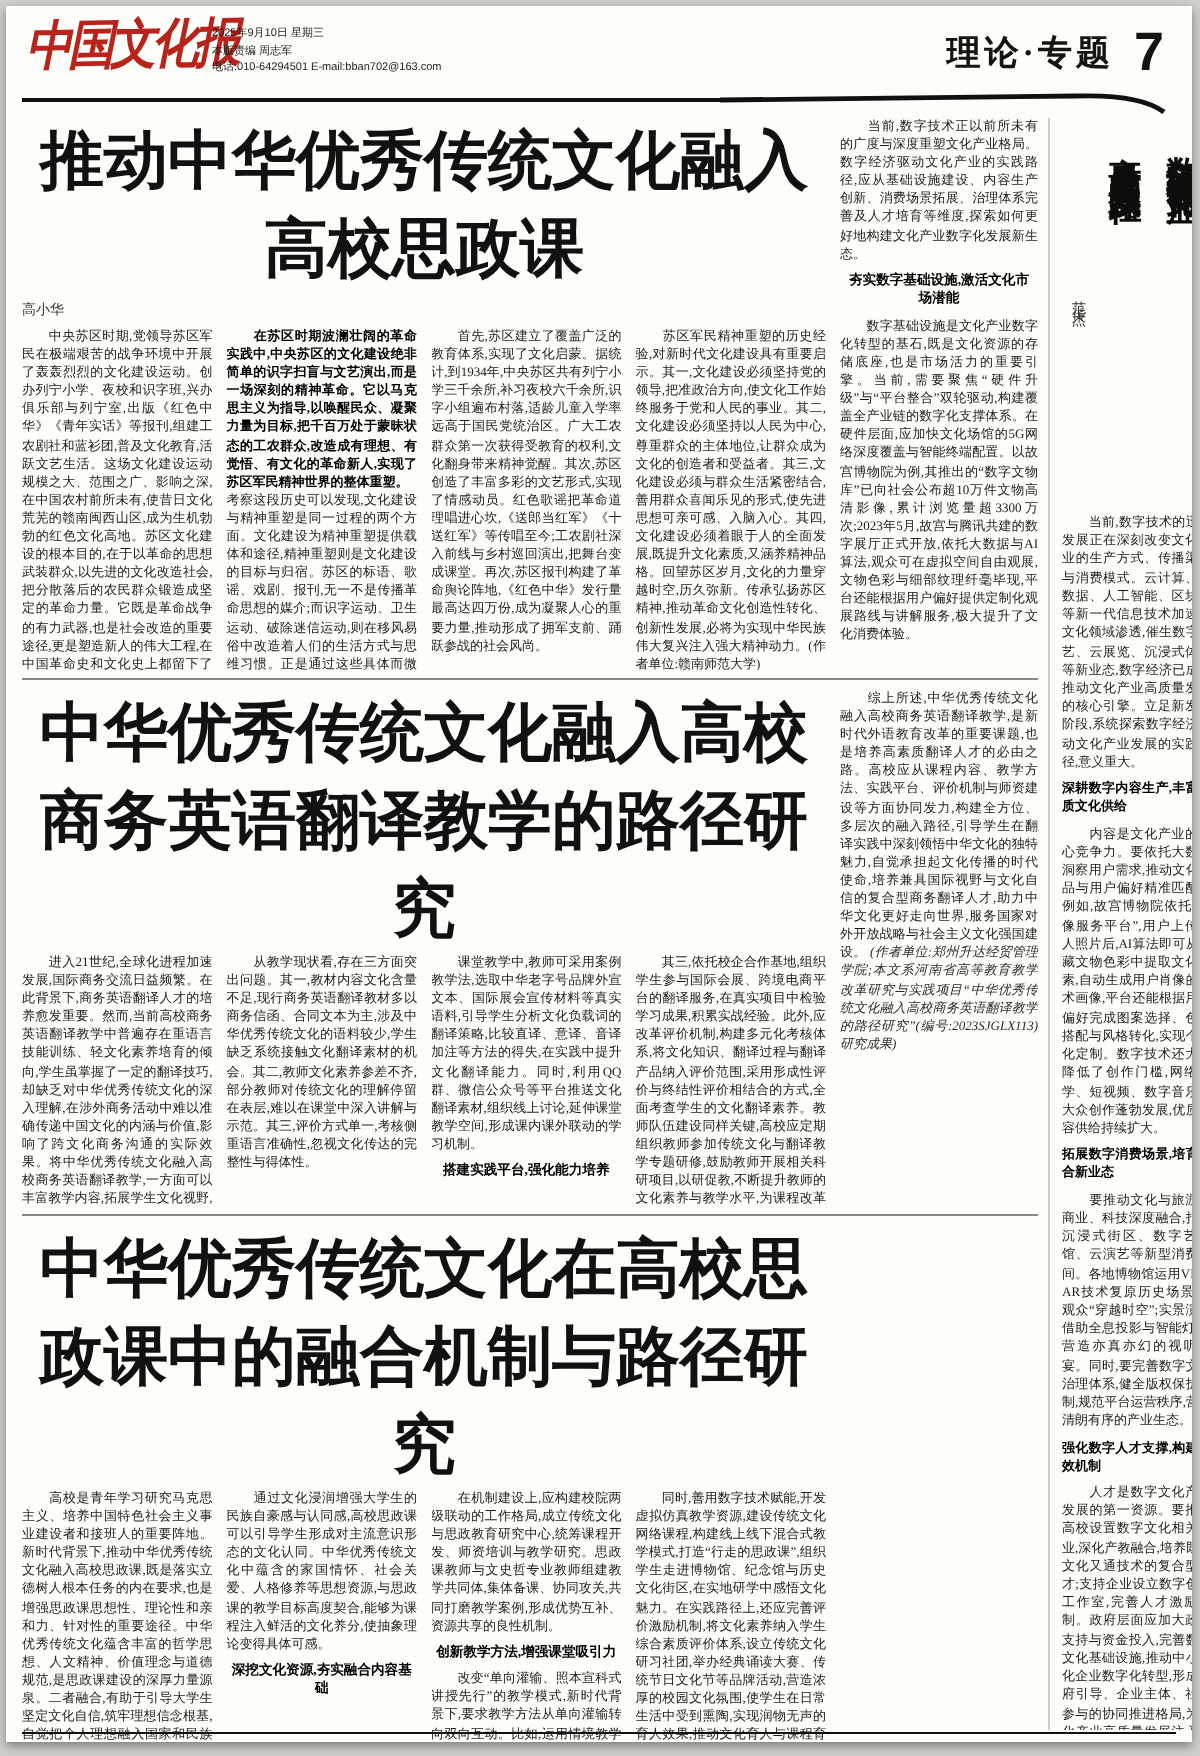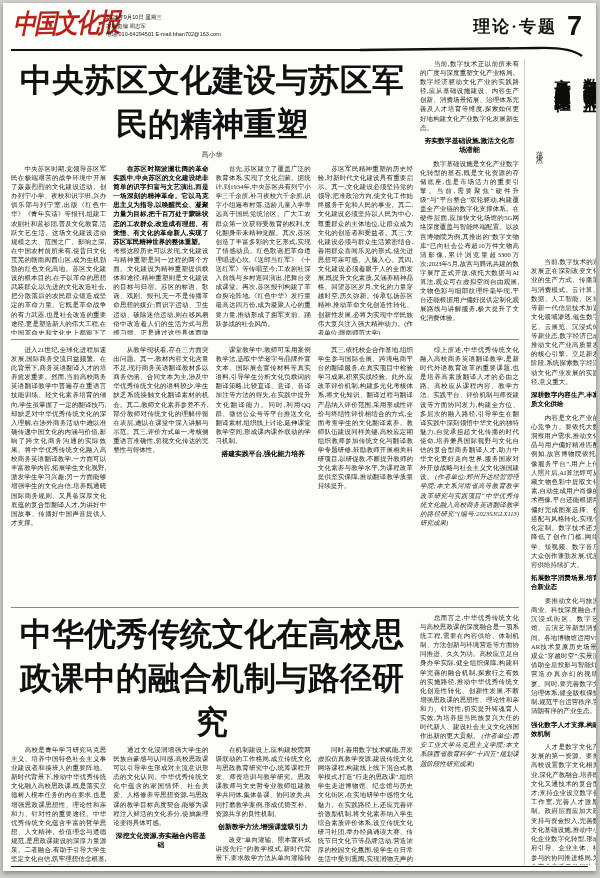--- a/index.html
+++ b/index.html
@@ -24,31 +24,31 @@
   .mast-rule { position:absolute; left:0; bottom:0; width:63%; height:2px; background:#111; }
   .swoosh { position:absolute; right:0; bottom:-6px; width:228px; height:16px; }
   
   .content { display:flex; margin-top:8px; height:806px; }
   .left-region { width:508px; display:flex; flex-direction:column; }
   .rail { flex:1; border-left:1px solid #cfcdc8; padding-left:6px; margin-left:5px; display:flex; flex-direction:column; }
   .band { display:flex; gap:7px; }
   .band-left { width:402px; display:flex; flex-direction:column; }
   .band-divider { height:1px; background:#8a8a85; margin:4px 0 5px 0; }
   h1.headline { text-align:center; font-weight:bold; color:#111; }
-  .byline { text-align:center; font-size:7px; color:#333; margin:3px 0 4px 0; }
+  .byline { text-align:left; font-size:7px; color:#333; margin:3px 0 4px 0; }
   .byline.spread { letter-spacing:7px; }
   .cols { display:flex; gap:7px; flex:1; overflow:hidden; }
   .col { flex:1; overflow:hidden; font-size:6.5px; line-height:1.4; text-align:justify; color:#1c1b19; }
   .col5 { width:99px; flex:none; overflow:hidden; font-size:6.5px; line-height:1.4; text-align:justify; color:#1c1b19; }
   .lead { font-weight:bold; color:#000; }
   .subhead { display:block; font-weight:bold; text-align:center; font-size:6.8px; margin:4px 2px; color:#000; }
   .endnote { font-style:italic; color:#2a2a28; }
   .b1 { height:276px; }
   .b2 { height:258px; }
-  .b3 { height:252px; }
+  .b3 { height:252px;flex-direction:column; }
   
   .vtitle { height:188px; writing-mode:vertical-rl; padding-top:6px; padding-right:4px; }
   .vt-line { font-size:16.5px; font-weight:bold; font-family:"Liberation Serif", serif; letter-spacing:2px; margin-left:7px; color:#0e0d0c; }
   .v-byline { font-size:7px; letter-spacing:3px; padding-top:80px; margin-left:3px; color:#333; }
   .rail-body { flex:1; overflow:hidden; font-size:6.5px; line-height:1.42; text-align:justify; margin-top:10px; color:#1c1b19; }
   .rail-sub { display:block; font-weight:bold; margin:4px 0; color:#000; }
   .bottom-rule { position:absolute; left:8px; right:8px; bottom:4px; height:1.5px; background:#111; }
 </style>
 </head>
 <body>
@@ -71,21 +71,21 @@
       <path d="M0,9 L178,7 Q 210,6 222,15" stroke="#111" stroke-width="2.4" fill="none"></path>
     </svg>
   </header>
 
   <div class="content">
 
     <div class="left-region">
 
       <section class="band b1">
         <div class="band-left">
-          <h1 class="headline">中央苏区文化建设与苏区军民的精神重塑</h1>
+          <h1 class="headline">推动中华优秀传统文化融入高校思政课</h1>
           <div class="byline">高小华</div>
           <div class="cols">
             <div class="col">　　中央苏区时期,党领导苏区军民在极端艰苦的战争环境中开展了轰轰烈烈的文化建设运动。创办列宁小学、夜校和识字班,兴办俱乐部与列宁室,出版《红色中华》《青年实话》等报刊,组建工农剧社和蓝衫团,普及文化教育,活跃文艺生活。这场文化建设运动规模之大、范围之广、影响之深,在中国农村前所未有,使昔日文化荒芜的赣南闽西山区,成为生机勃勃的红色文化高地。苏区文化建设的根本目的,在于以革命的思想武装群众,以先进的文化改造社会,把分散落后的农民群众锻造成坚定的革命力量。它既是革命战争的有力武器,也是社会改造的重要途径,更是塑造新人的伟大工程,在中国革命史和文化史上都留下了浓墨重彩的一笔。</div>
             <div class="col">
               <span class="lead">　　在苏区时期波澜壮阔的革命实践中,中央苏区的文化建设绝非简单的识字扫盲与文艺演出,而是一场深刻的精神革命。它以马克思主义为指导,以唤醒民众、凝聚力量为目标,把千百万处于蒙昧状态的工农群众,改造成有理想、有觉悟、有文化的革命新人,实现了苏区军民精神世界的整体重塑。</span>
               <span>　　考察这段历史可以发现,文化建设与精神重塑是同一过程的两个方面。文化建设为精神重塑提供载体和途径,精神重塑则是文化建设的目标与归宿。苏区的标语、歌谣、戏剧、报刊,无一不是传播革命思想的媒介;而识字运动、卫生运动、破除迷信运动,则在移风易俗中改造着人们的生活方式与思维习惯。正是通过这些具体而微的文化实践,革命的价值观念逐渐内化为苏区军民的自觉追求。</span>
             </div>
             <div class="col">　　首先,苏区建立了覆盖广泛的教育体系,实现了文化启蒙。据统计,到1934年,中央苏区共有列宁小学三千余所,补习夜校六千余所,识字小组遍布村落,适龄儿童入学率远高于国民党统治区。广大工农群众第一次获得受教育的权利,文化翻身带来精神觉醒。其次,苏区创造了丰富多彩的文艺形式,实现了情感动员。红色歌谣把革命道理唱进心坎,《送郎当红军》《十送红军》等传唱至今;工农剧社深入前线与乡村巡回演出,把舞台变成课堂。再次,苏区报刊构建了革命舆论阵地,《红色中华》发行量最高达四万份,成为凝聚人心的重要力量,推动形成了拥军支前、踊跃参战的社会风尚。</div>
             <div class="col">　　苏区军民精神重塑的历史经验,对新时代文化建设具有重要启示。其一,文化建设必须坚持党的领导,把准政治方向,使文化工作始终服务于党和人民的事业。其二,文化建设必须坚持以人民为中心,尊重群众的主体地位,让群众成为文化的创造者和受益者。其三,文化建设必须与群众生活紧密结合,善用群众喜闻乐见的形式,使先进思想可亲可感、入脑入心。其四,文化建设必须着眼于人的全面发展,既提升文化素质,又涵养精神品格。回望苏区岁月,文化的力量穿越时空,历久弥新。传承弘扬苏区精神,推动革命文化创造性转化、创新性发展,必将为实现中华民族伟大复兴注入强大精神动力。(作者单位:赣南师范大学)</div>
           </div>
@@ -94,20 +94,21 @@
           <span>　　当前,数字技术正以前所未有的广度与深度重塑文化产业格局。数字经济驱动文化产业的实践路径,应从基础设施建设、内容生产创新、消费场景拓展、治理体系完善及人才培育等维度,探索如何更好地构建文化产业数字化发展新生态。</span>
           <span class="subhead">夯实数字基础设施,激活文化市场潜能</span>
           <span>　　数字基础设施是文化产业数字化转型的基石,既是文化资源的存储底座,也是市场活力的重要引擎。当前,需要聚焦“硬件升级”与“平台整合”双轮驱动,构建覆盖全产业链的数字化支撑体系。在硬件层面,应加快文化场馆的5G网络深度覆盖与智能终端配置。以故宫博物院为例,其推出的“数字文物库”已向社会公布超10万件文物高清影像,累计浏览量超3300万次;2023年5月,故宫与腾讯共建的数字展厅正式开放,依托大数据与AI算法,观众可在虚拟空间自由观展,文物色彩与细部纹理纤毫毕现,平台还能根据用户偏好提供定制化观展路线与讲解服务,极大提升了文化消费体验。</span>
         </div>
       </section>
 
       <div class="band-divider"></div>
 
       <section class="band b2">
         <div class="band-left">
+          <h1 class="headline">中华优秀传统文化融入高校商务英语翻译教学的路径研究</h1>
           <div class="cols">
             <div class="col">　　进入21世纪,全球化进程加速发展,国际商务交流日益频繁。在此背景下,商务英语翻译人才的培养愈发重要。然而,当前高校商务英语翻译教学中普遍存在重语言技能训练、轻文化素养培育的倾向,学生虽掌握了一定的翻译技巧,却缺乏对中华优秀传统文化的深入理解,在涉外商务活动中难以准确传递中国文化的内涵与价值,影响了跨文化商务沟通的实际效果。将中华优秀传统文化融入高校商务英语翻译教学,一方面可以丰富教学内容,拓展学生文化视野,激发学生学习兴趣;另一方面能够增强学生的文化自信,培养既通晓国际商务规则、又具备深厚文化底蕴的复合型翻译人才,为讲好中国故事、传播好中国声音提供人才支撑。</div>
             <div class="col">
               <span>　　从教学现状看,存在三方面突出问题。其一,教材内容文化含量不足,现行商务英语翻译教材多以商务信函、合同文本为主,涉及中华优秀传统文化的语料较少,学生缺乏系统接触文化翻译素材的机会。其二,教师文化素养参差不齐,部分教师对传统文化的理解停留在表层,难以在课堂中深入讲解与示范。其三,评价方式单一,考核侧重语言准确性,忽视文化传达的完整性与得体性。</span>
               
               
             </div>
             <div class="col">
               <span>　　课堂教学中,教师可采用案例教学法,选取中华老字号品牌外宣文本、国际展会宣传材料等真实语料,引导学生分析文化负载词的翻译策略,比较直译、意译、音译加注等方法的得失,在实践中提升文化翻译能力。同时,利用QQ群、微信公众号等平台推送文化翻译素材,组织线上讨论,延伸课堂教学空间,形成课内课外联动的学习机制。</span>
               <span class="subhead">搭建实践平台,强化能力培养</span>

